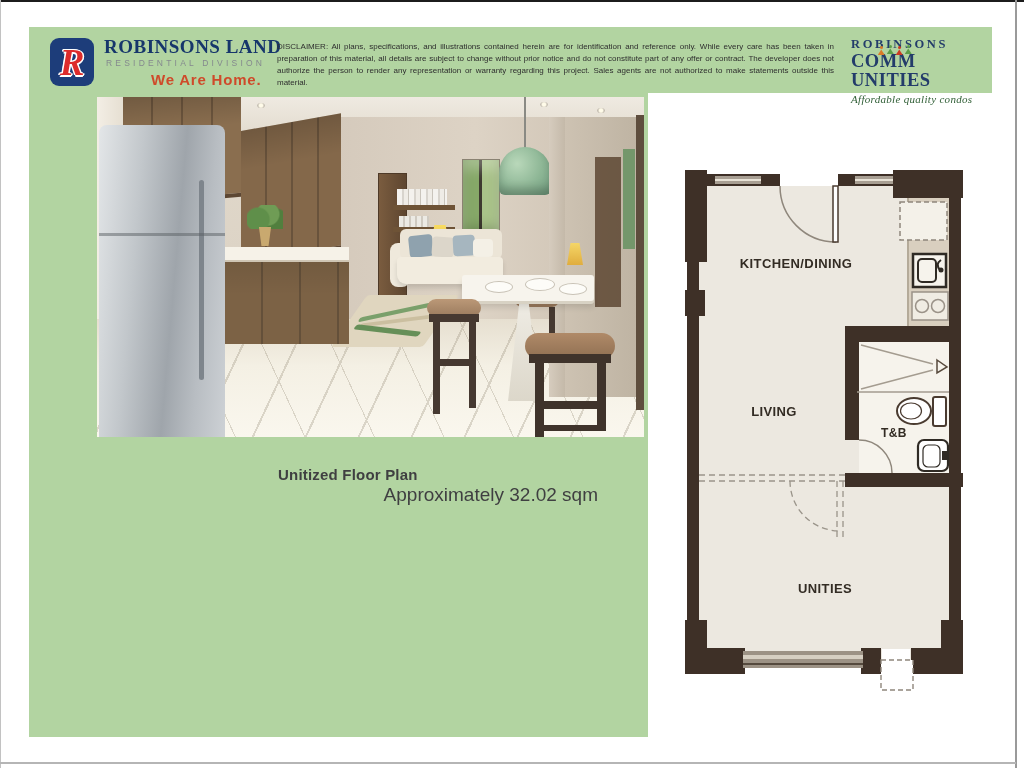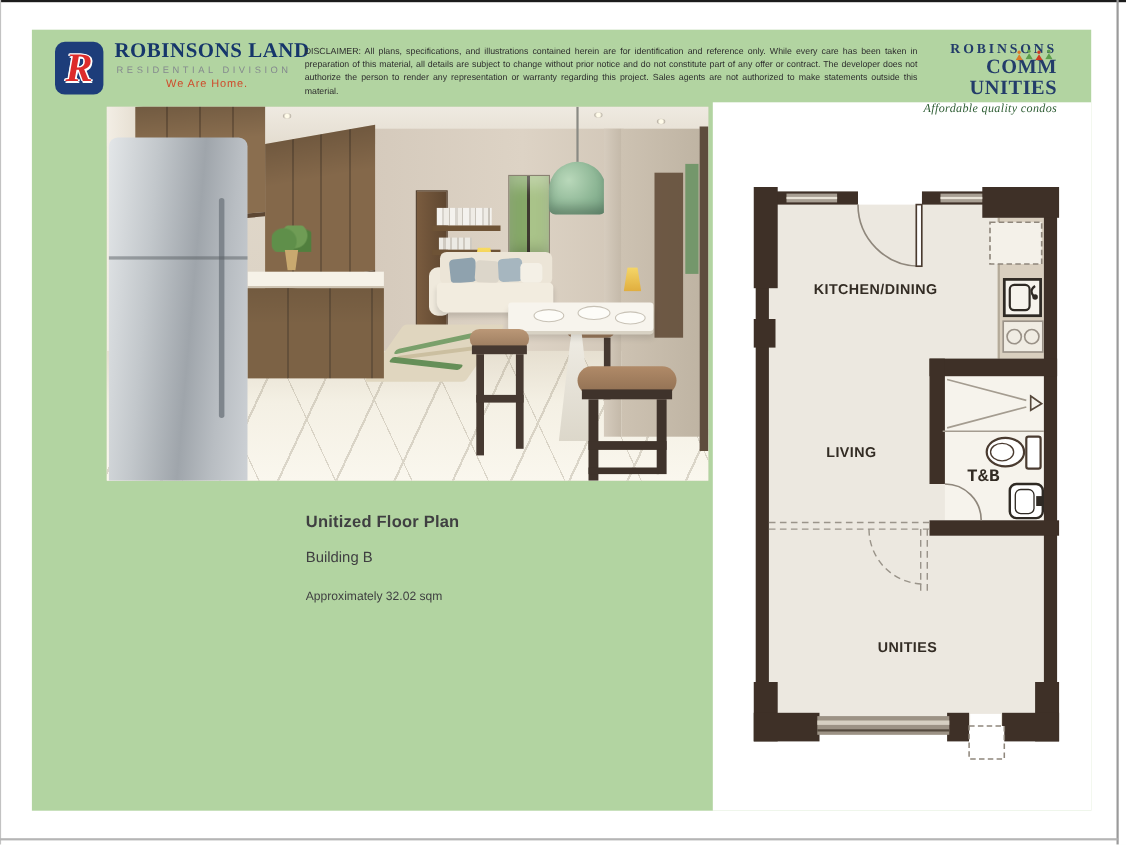--- a/index.html
+++ b/index.html
@@ -8,37 +8,37 @@
   .a{position:absolute;}
   .serif{font-family:"Liberation Serif",serif;text-align:right;}
   
   .rl-box{left:50px;top:38px;width:44px;height:48px;background:#1d3d7a;border-radius:9px;
           display:flex;align-items:center;justify-content:center;}
   .rl-r{font-family:"Liberation Serif",serif;font-style:italic;font-weight:bold;font-size:37px;
         color:#dd2b2b;line-height:1;
         text-shadow:-1.5px 0 #fff,1.5px 0 #fff,0 -1.5px #fff,0 1.5px #fff,-1px -1px #fff,1px 1px #fff;}
   .rl-name{left:104px;top:36px;font-size:19px;font-weight:bold;color:#16366b;letter-spacing:.5px;}
   .rl-div{left:106px;top:58px;font-size:8.5px;color:#84898e;letter-spacing:3.2px;}
-  .rl-tag{left:151px;top:71px;font-size:10px;font-weight:normal;color:#cf4a2a;letter-spacing:.8px;}
+  .rl-tag{left:151px;top:71px;font-size:15px;font-weight:bold;color:#cf4a2a;letter-spacing:.8px;}
   .disc{left:277px;top:41px;width:557px;font-size:8px;line-height:1.5;color:#2e2e2e;text-align:justify;}
-  .rc{left:821px;top:37px;width:140px;text-align:right;color:#233c6a;}
+  .rc{left:851px;top:37px;width:140px;text-align:left;color:#233c6a;}
   .rc-l1{font-size:12.5px;font-weight:bold;letter-spacing:2.6px;}
   .rc-l2{font-size:18.5px;font-weight:bold;letter-spacing:.5px;line-height:1.05;position:relative;}
   .mmwrap{position:relative;display:inline-block;}
   .person{position:absolute;width:7px;height:9px;}
   .person::before{content:'';position:absolute;top:0;left:2px;width:3.2px;height:3.2px;border-radius:50%;background:currentColor;}
   .person::after{content:'';position:absolute;top:3.4px;left:0;width:7px;height:5.6px;background:currentColor;
                  clip-path:polygon(50% 0,100% 100%,0 100%);}
   .rc-tag{font-family:"Liberation Serif",serif;font-style:italic;font-size:11px;color:#2f5e35;margin-top:2px;letter-spacing:.3px;}
   
   .uinfo{left:278px;top:466px;width:320px;color:#3f3f41;}
-  .uinfo .t{font-size:15px;font-weight:bold;margin-bottom:16px;letter-spacing:.2px;}
+  .uinfo .t{font-size:15px;font-weight:bold;margin-bottom:1px;letter-spacing:.2px;}
   .uinfo .b{font-size:13.5px;margin-bottom:22px;}
   .uinfo .n{font-size:13.5px;margin-bottom:3px;}
-  .uinfo .ar{font-size:11px;margin-bottom:18px;}
+  .uinfo .ar{font-size:19px;margin-bottom:18px;text-align:right;}
   
   .fp-label{position:absolute;transform:translate(-50%,-50%);font-weight:bold;color:#332c24;
             font-size:13px;letter-spacing:.4px;white-space:nowrap;text-align:right;}
 </style>
 </head>
 <body>
 
 <div class="page">
 
   <div class="a" style="left:0;top:0;width:1024px;height:2px;background:#1c1c1c;"></div>
@@ -149,21 +149,20 @@
     <div class="a" style="left:438px;top:266px;width:9px;height:74px;background:#3f332b;"></div>
     <div class="a" style="left:500px;top:266px;width:9px;height:68px;background:#3f332b;"></div>
     <div class="a" style="left:438px;top:304px;width:71px;height:8px;background:#3f332b;"></div>
     <div class="a" style="left:438px;top:328px;width:64px;height:6px;background:#3f332b;"></div>
 
     <div class="a" style="left:539px;top:18px;width:8px;height:295px;background:#5e4d3d;"></div>
   </div>
 
   <div class="a uinfo">
     <div class="t">Unitized Floor Plan</div>
-    <div class="b">Building B</div>
     <div class="ar">Approximately 32.02 sqm</div>
   </div>
 
   <div class="a" style="left:685px;top:170px;width:278px;height:522px;">
     <svg width="278" height="522" viewBox="0 0 278 522">
 
       <rect x="8" y="8" width="262" height="490" fill="#ece8e0"></rect>
 
       <rect x="222" y="28" width="42" height="128" fill="#d9cfbf"></rect>
       <rect x="222" y="28" width="2" height="128" fill="#b4aa99"></rect>
@@ -231,17 +230,17 @@
 
       <rect x="58" y="481" width="120" height="17" fill="#9c9285"></rect>
       <rect x="58" y="485" width="120" height="4" fill="#d6cfc2"></rect>
       <rect x="58" y="493" width="120" height="2" fill="#554a3e"></rect>
 
       <rect x="197" y="479" width="28" height="24" fill="#ffffff"></rect>
       <rect x="196" y="490" width="32" height="30" fill="#ffffff" stroke="#8f877c" stroke-width="1.4" stroke-dasharray="5 3"></rect>
     </svg>
     <div class="fp-label" style="left:111px;top:93px;">KITCHEN/DINING</div>
     <div class="fp-label" style="left:89px;top:241px;">LIVING</div>
-    <div class="fp-label" style="left:209px;top:263px;font-size:16px;font-family:Liberation Mono, monospace;">T&amp;B</div>
+    <div class="fp-label" style="left:209px;top:263px;font-size:12px;">T&amp;B</div>
     <div class="fp-label" style="left:140px;top:418px;">UNITIES</div>
   </div>
 
 </div>
 
 </body></html>

